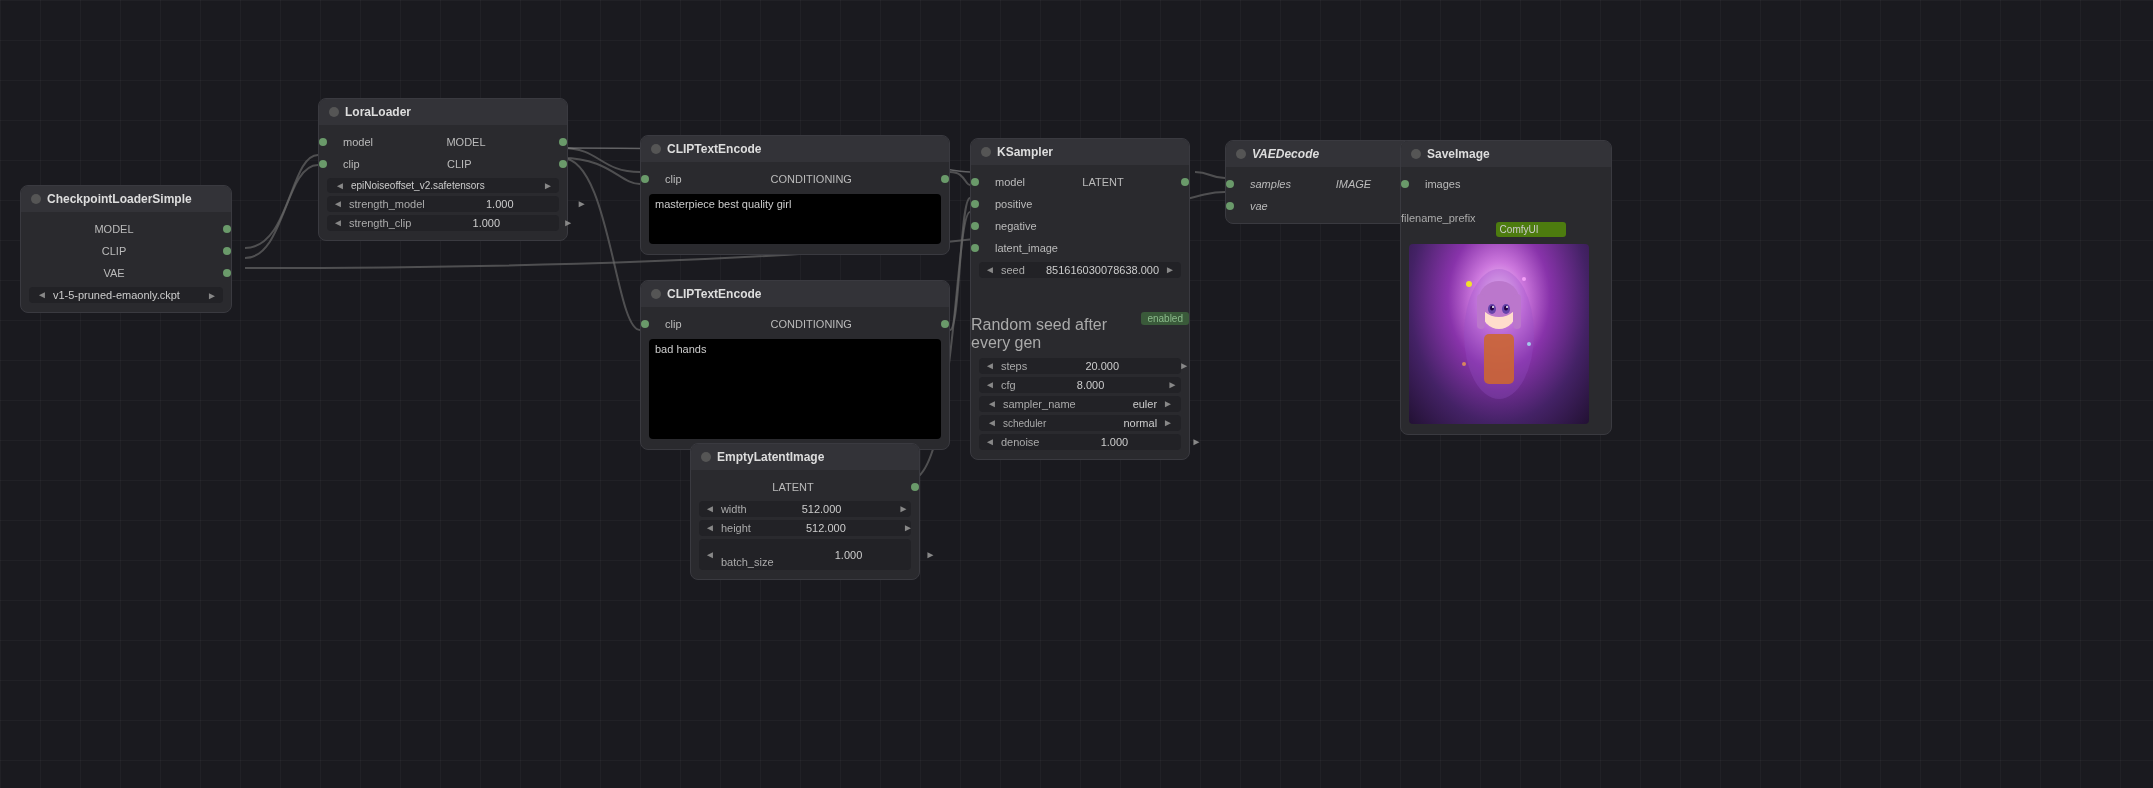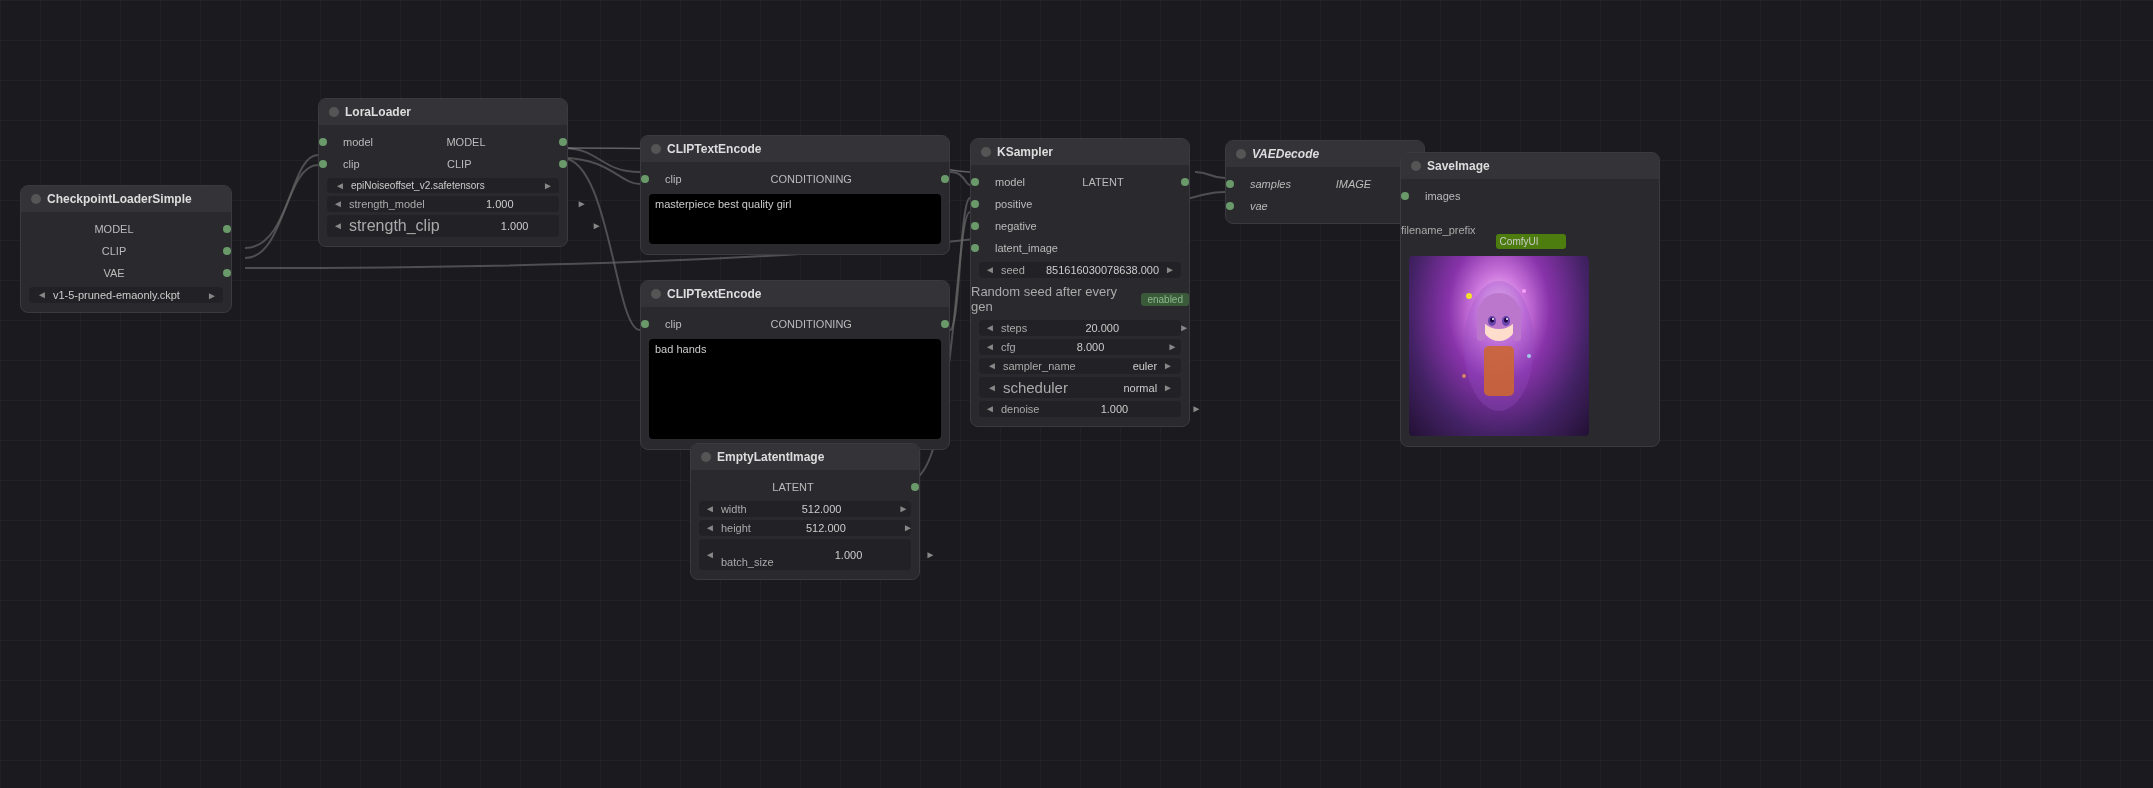--- a/index.html
+++ b/index.html
@@ -276,21 +276,21 @@
       <span class="dropdown-arrow">►</span>
     </div>
     <div class="input-row">
       <span class="arrow-btn">◄</span>
       <span style="font-size:11px;color:#aaa;flex-shrink:0;">strength_model</span>
       <input class="input-field" readonly="" value="1.000" style="">
       <span class="arrow-btn">►</span>
     </div>
     <div class="input-row">
       <span class="arrow-btn">◄</span>
-      <span style="font-size:16px;color:#aaa;flex-shrink:0;">strength_clip</span>
+      <span style="font-size:11px;color:#aaa;flex-shrink:0;">strength_clip</span>
       <input class="input-field" readonly="" value="1.000" style="">
       <span class="arrow-btn">►</span>
     </div>
   </div>
 </div>
 
 <div class="node" style="left:640px; top:135px; width:310px;">
   <div class="node-header">
     <div class="node-dot"></div>
     <span>CLIPTextEncode</span>
@@ -350,21 +350,21 @@
       <div class="port-dot"></div>
       <span class="port-label">latent_image</span>
     </div>
     <div class="input-row">
       <span class="arrow-btn">◄</span>
       <span style="font-size:11px;color:#aaa;flex-shrink:0;">seed</span>
       <span class="seed-value">851616030078638.000</span>
       <span class="arrow-btn">►</span>
     </div>
     <div class="node-row">
-      <span style="font-size:13px;color:#aaa;">Random seed after every gen</span>
+      <span style="font-size:16px;color:#aaa;margin-top:32px;">Random seed after every gen</span>
       <span class="enabled-badge" style="margin-left:auto;">enabled</span>
     </div>
     <div class="input-row">
       <span class="arrow-btn">◄</span>
       <span style="font-size:11px;color:#aaa;flex-shrink:0;">steps</span>
       <input class="input-field" readonly="" value="20.000" style="">
       <span class="arrow-btn">►</span>
     </div>
     <div class="input-row">
       <span class="arrow-btn">◄</span>
@@ -373,21 +373,21 @@
       <span class="arrow-btn">►</span>
     </div>
     <div class="dropdown-row">
       <span class="arrow-btn">◄</span>
       <span style="font-size:11px;color:#aaa;flex-shrink:0;">sampler_name</span>
       <span class="dropdown-value" style="text-align:right;">euler</span>
       <span class="arrow-btn">►</span>
     </div>
     <div class="dropdown-row">
       <span class="arrow-btn">◄</span>
-      <span style="font-size:15px;color:#aaa;flex-shrink:0;">scheduler</span>
+      <span style="font-size:10px;color:#aaa;flex-shrink:0;">scheduler</span>
       <span class="dropdown-value" style="text-align:right;">normal</span>
       <span class="arrow-btn">►</span>
     </div>
     <div class="input-row">
       <span class="arrow-btn">◄</span>
       <span style="font-size:11px;color:#aaa;flex-shrink:0;">denoise</span>
       <input class="input-field" readonly="" value="1.000" style="">
       <span class="arrow-btn">►</span>
     </div>
   </div>
@@ -405,21 +405,21 @@
       <span class="port-label-right">IMAGE</span>
       <div class="port-dot-right"></div>
     </div>
     <div class="node-row">
       <div class="port-dot"></div>
       <span class="port-label">vae</span>
     </div>
   </div>
 </div>
 
-<div class="node" style="left:1400px; top:152px; width:260px;">
+<div class="node" style="left:1400px; top:140px; width:212px;">
   <div class="node-header">
     <div class="node-dot"></div>
     <span>SaveImage</span>
   </div>
   <div class="node-body">
     <div class="node-row">
       <div class="port-dot"></div>
       <span class="port-label">images</span>
     </div>
     <div class="node-row">

